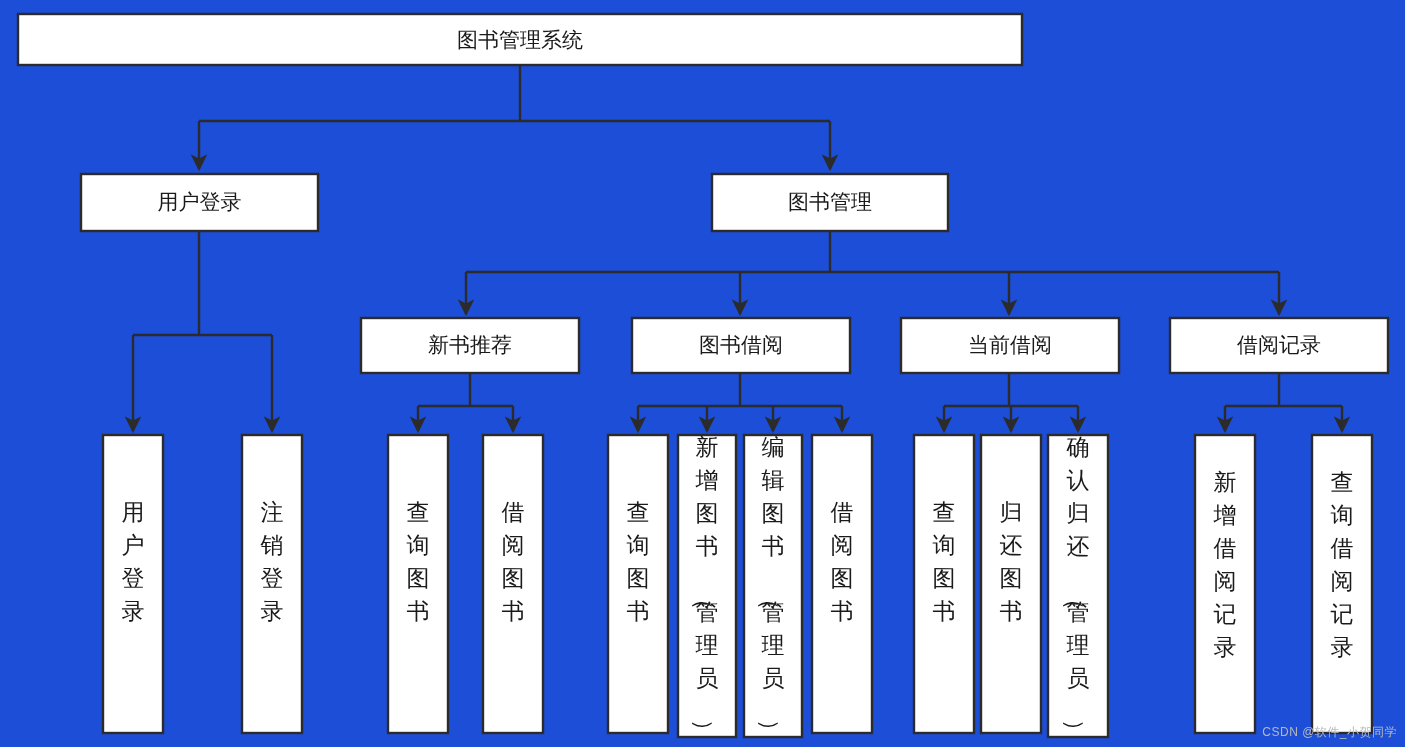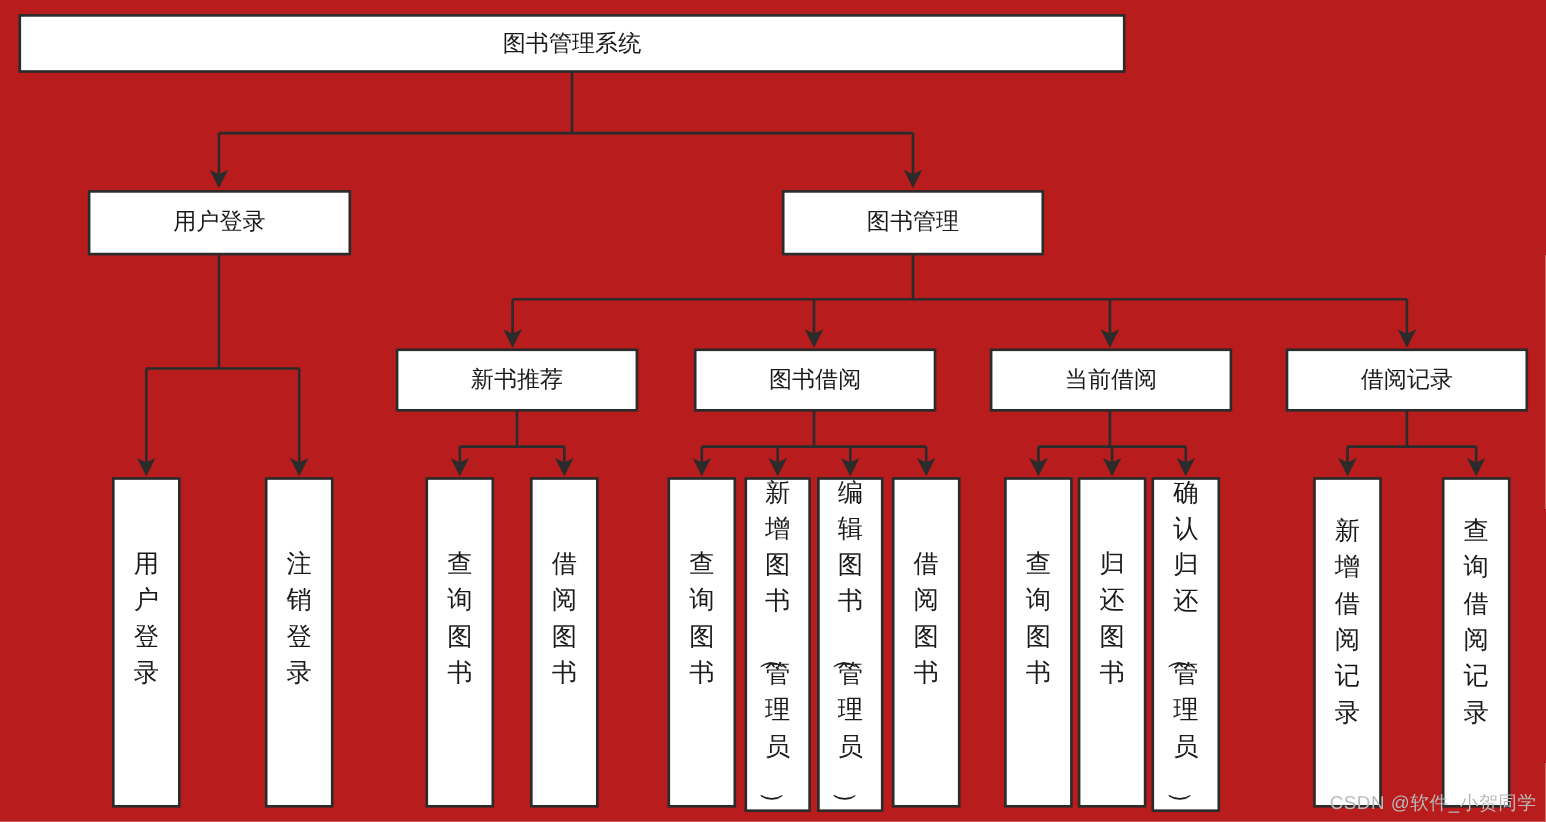--- a/index.html
+++ b/index.html
@@ -10,21 +10,21 @@
   body {
     width: 1405px;
     height: 747px;
     font-family: "Liberation Sans", "DejaVu Sans", sans-serif;
     overflow: hidden;
   }
   #diagram-root {
     position: relative;
     width: 1405px;
     height: 747px;
-    background: #b91c1c;
+    background: #1d4ed8;
   }
   svg#tree-svg {
     position: absolute;
     left: 0;
     top: 0;
     width: 1405px;
     height: 747px;
     display: block;
   }
   .node-box {
@@ -53,21 +53,21 @@
   }
   .arrow-head {
     fill: #2b2b2b;
     stroke: none;
   }
   .watermark {
     position: absolute;
     right: 8px;
     bottom: 6px;
     font-family: "Liberation Sans", "DejaVu Sans", sans-serif;
-    font-size: 17px;
+    font-size: 12px;
     color: #b9b9b9;
     letter-spacing: 0.5px;
     white-space: nowrap;
     pointer-events: none;
   }
 </style>
 </head>
 <body>
 
 <div id="diagram-root">

